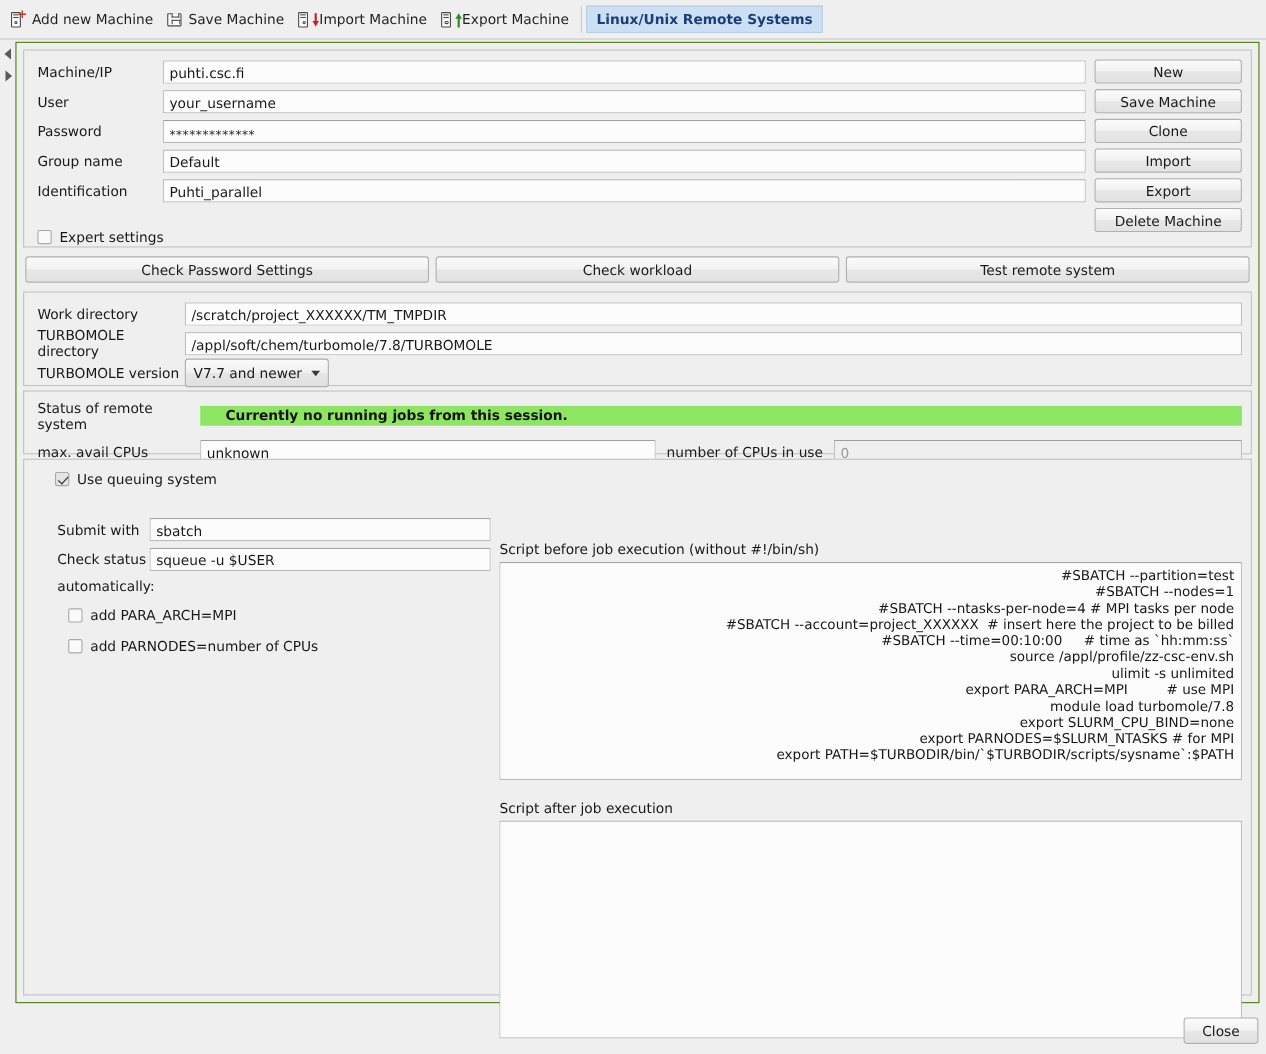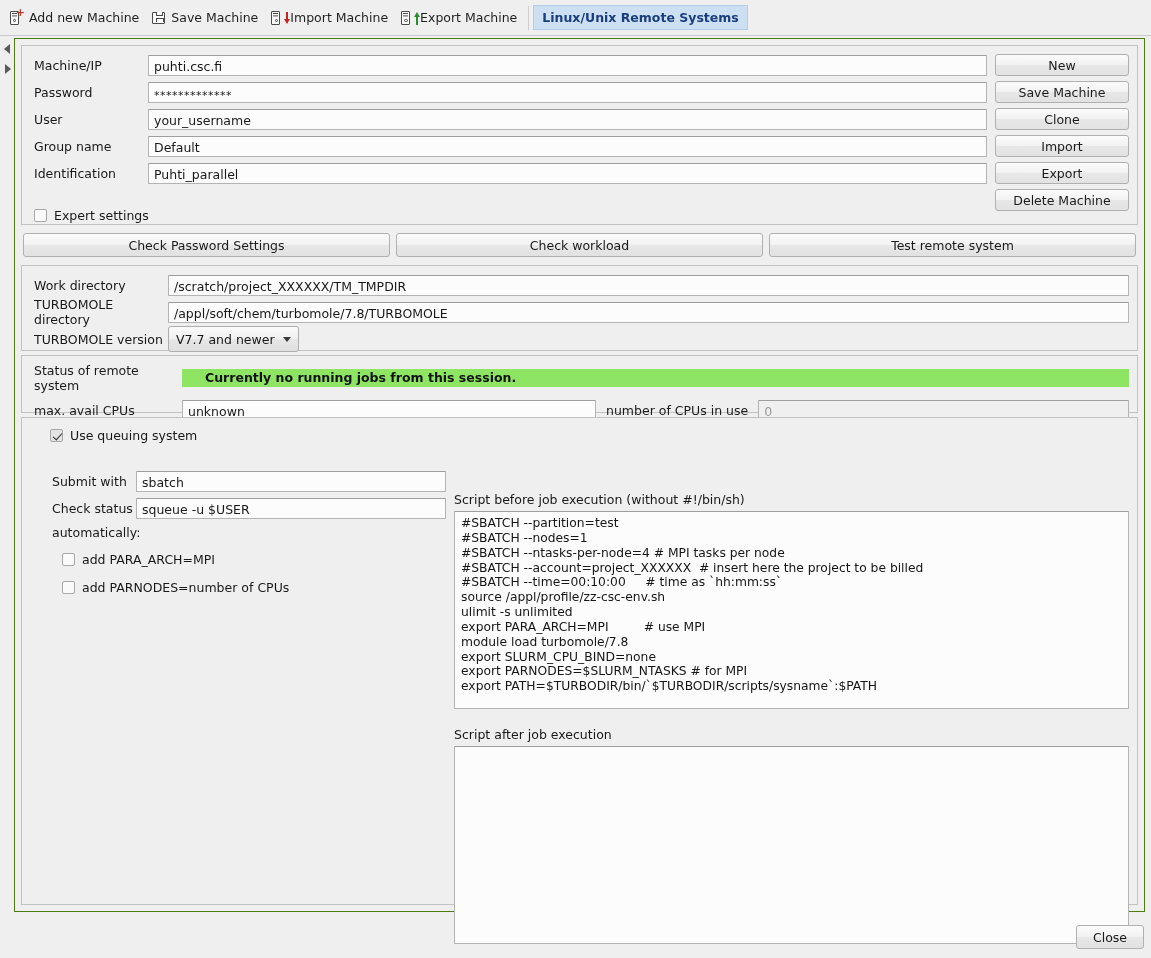--- a/index.html
+++ b/index.html
@@ -242,20 +242,21 @@
     border-top-color: #9e9e9e;
     box-sizing: border-box;
     padding: 4px 6px;
     font-size: 12.3px;
     line-height: 14.85px;
     color: #161616;
     white-space: pre;
     overflow: hidden;
     font-family: "DejaVu Sans", "Liberation Sans", sans-serif;
     border-radius: 1px;
+    text-align: right;
   }
 
   .close-wrap {
     position: absolute; right: 1px; bottom: 9px;
   }
   .close-wrap .btn { width: 68px; height: 24px; }
 </style>
 </head>
 <body>
 
@@ -308,27 +309,27 @@
     <div class="group" style="left:6px; top:6px; right:6px; height:180px; padding:8px 0 0 0;">
 
       <div style="position:absolute; left:0; top:8px; right:150px;">
 
         <div class="frow">
           <div class="flabel">Machine/IP</div>
           <div class="finput">puhti.csc.fi</div>
         </div>
 
         <div class="frow">
+          <div class="flabel">User</div>
+          <div class="finput">your_username</div>
+        </div>
+
+        <div class="frow">
           <div class="flabel">Password</div>
           <div class="finput pw">*************</div>
-        </div>
-
-        <div class="frow">
-          <div class="flabel">User</div>
-          <div class="finput">your_username</div>
         </div>
 
         <div class="frow">
           <div class="flabel">Group name</div>
           <div class="finput">Default</div>
         </div>
 
         <div class="frow">
           <div class="flabel">Identification</div>
           <div class="finput">Puhti_parallel</div>

